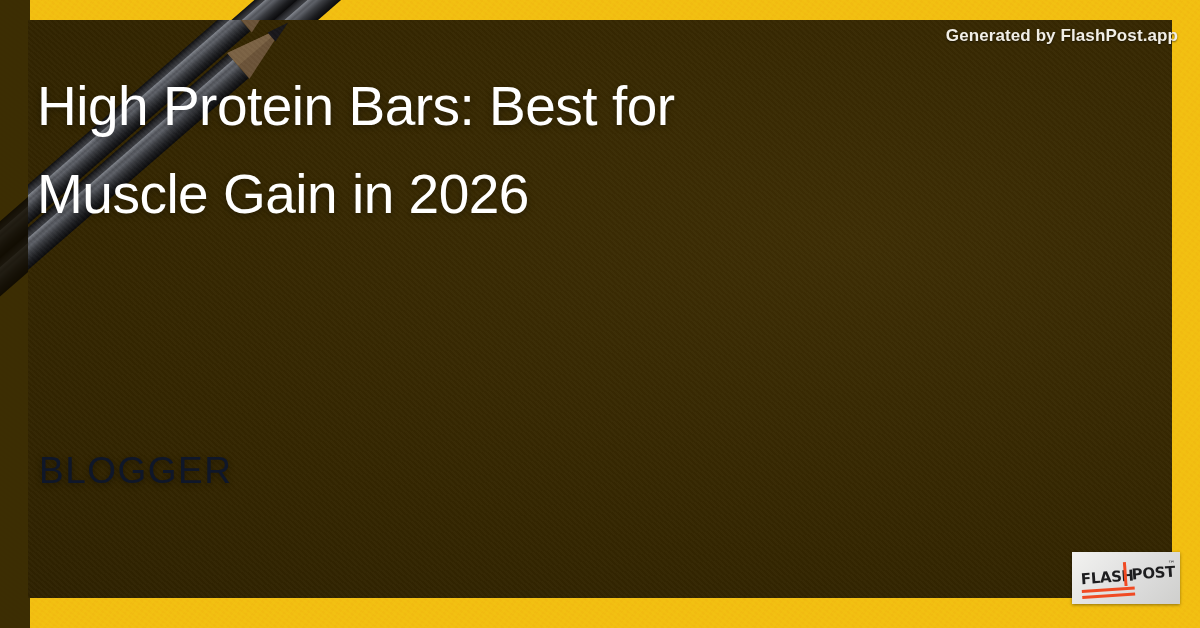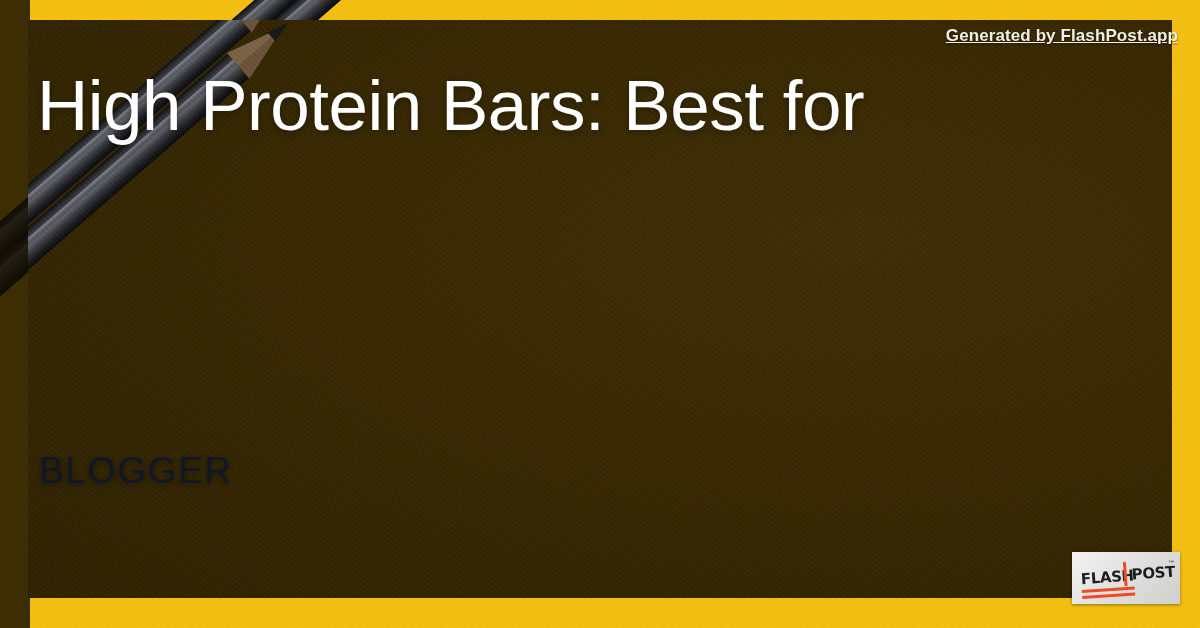--- a/index.html
+++ b/index.html
@@ -104,28 +104,27 @@
     background:rgba(20,14,0,.82);
   }
 
   
   #credit {
     position:absolute; right:22px; top:26px;
     font-size:17px; font-weight:bold; color:#F1EEE6;
     letter-spacing:.1px;
     z-index:6;
     text-shadow:0 1px 2px rgba(0,0,0,.55);
-    text-decoration:underline;
   }
   #title {
     position:absolute; left:37px; top:62px;
     width:1000px;
     z-index:6;
     color:#FFFFFF;
-    font-size:71px;
+    font-size:55px;
     line-height:88px;
     font-weight:400;
     letter-spacing:-.5px;
     text-shadow:0 2px 7px rgba(0,0,0,.35);
   }
   #title .l2 { display:block; }
   #byline {
     position:absolute; left:39px; top:450px;
     z-index:6;
     color:#0f172a;
@@ -220,20 +219,21 @@
 
     </div>
 
     <div class="card-grain"></div>
   </div>
 
   <div id="credit">Generated by FlashPost.app</div>
 
   <div id="title">
     <span class="l1">High Protein Bars: Best for</span>
+    <span class="l2">Muscle Gain in 2026</span>
   </div>
 
   <div id="byline">BLOGGER</div>
 
   <div id="logo">
     <div class="logo-inner">
       <span class="lg-word lg-flash">FLASH</span>
       <span class="lg-bar"></span>
       <span class="lg-word lg-post">POST</span>
       <span class="lg-tm">™</span>

